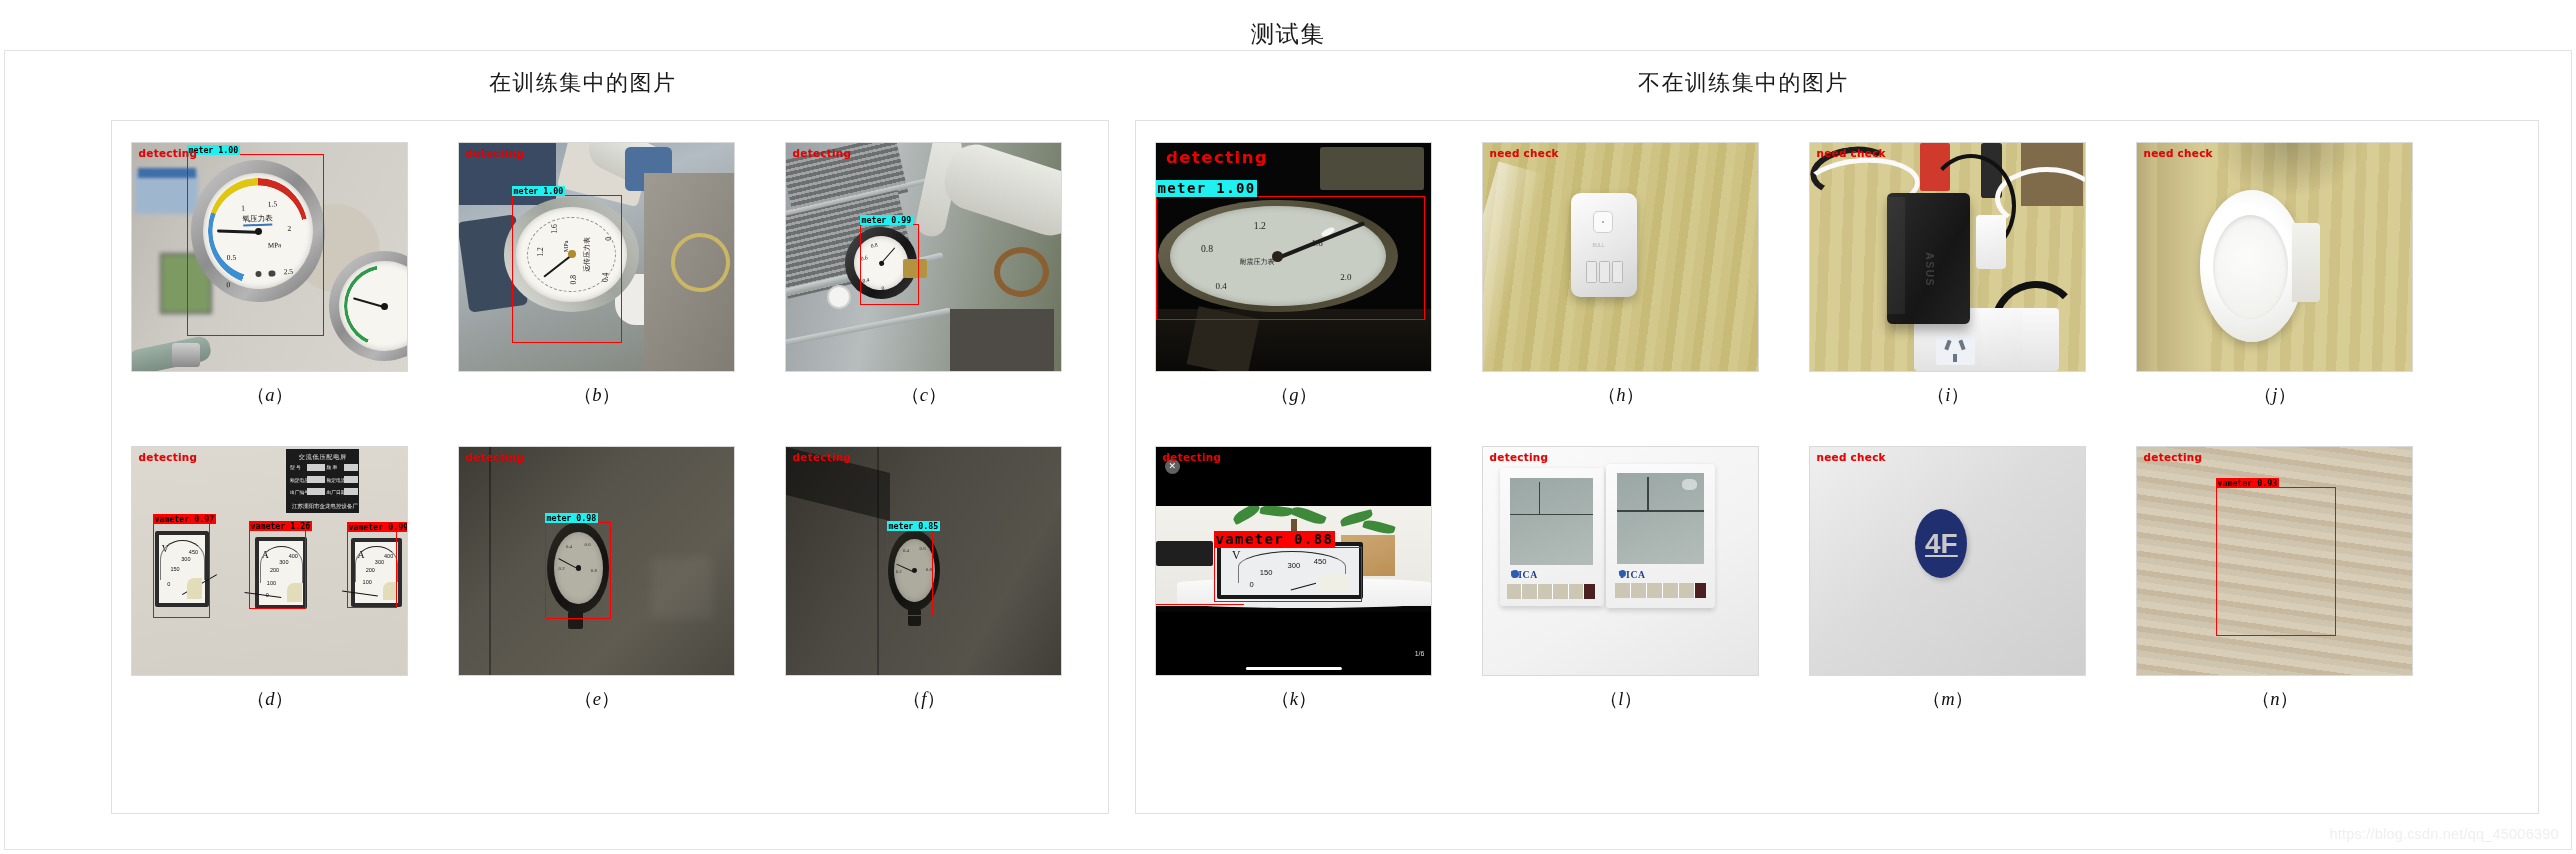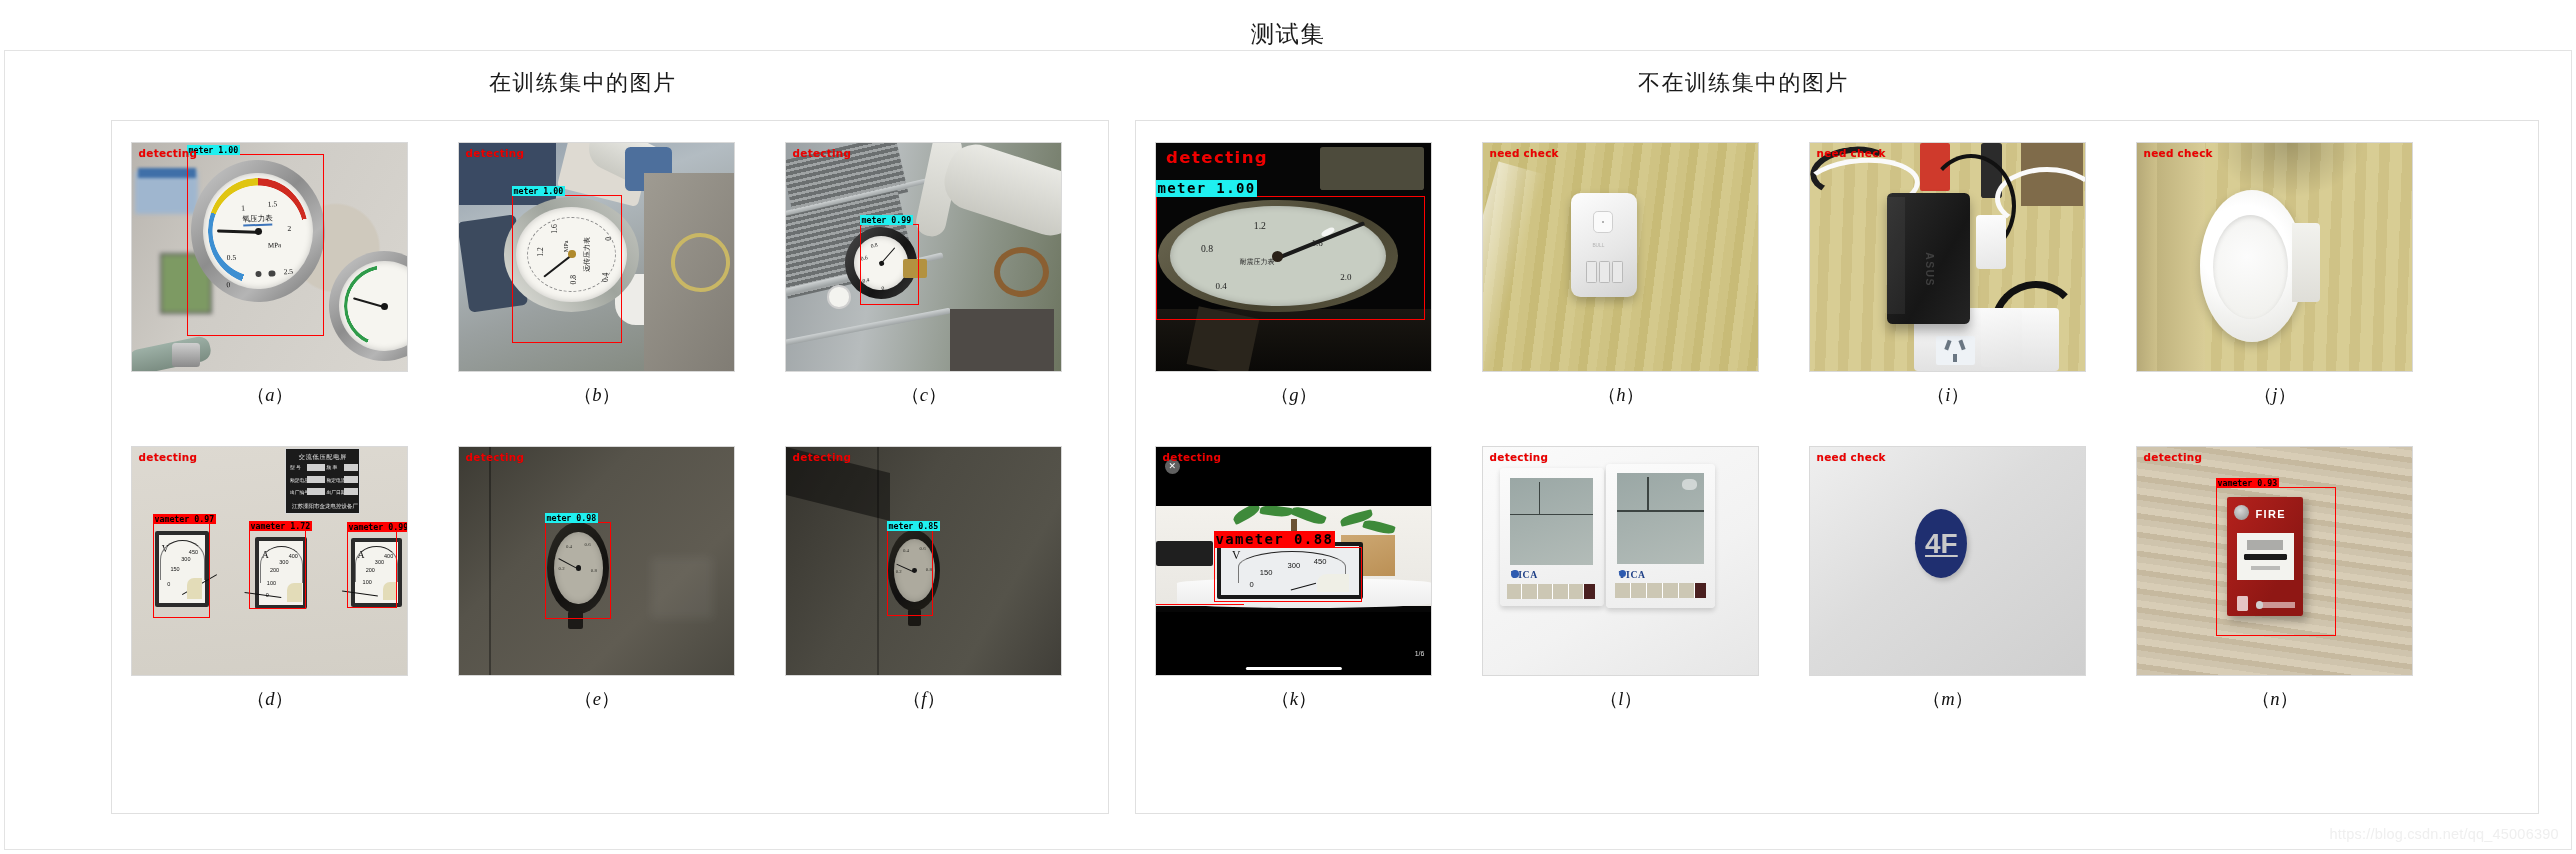--- a/index.html
+++ b/index.html
@@ -464,21 +464,21 @@
                 <div class="num" style="left:22%;top:60%;">100</div>
                 <div class="pn" style="transform:rotate(-82deg);"></div>
                 <div style="position:absolute;right:5.5px;bottom:7px;width:14px;height:18px;background:#e3dcb8;border-radius:7px 0 0 0;"></div>
               </div>
             </div>
             <div class="status-text">detecting</div>
             <div class="bbox" style="left:21px;top:76px;width:57px;height:95px;">
               <span class="bbox-label red">vameter 0.97</span>
             </div>
             <div class="bbox" style="left:117px;top:83px;width:57px;height:79px;">
-              <span class="bbox-label red">vameter 1.72</span>
+              <span class="bbox-label red">vameter 1.26</span>
             </div>
             <div class="bbox" style="left:215px;top:84px;width:50px;height:77px;">
               <span class="bbox-label red">vameter 0.99</span>
             </div>
           </div>
           <div class="caption"><span class="paren">（</span><span>d</span><span class="paren">）</span></div>
         </div>
 
         <div class="cell">
           <div class="photo">
@@ -734,32 +734,20 @@
             </div>
             <div class="status-text">need check</div>
           </div>
           <div class="caption"><span class="paren">（</span><span>m</span><span class="paren">）</span></div>
         </div>
 
         <div class="cell">
           <div class="photo">
             <div class="photo-inner">
               <div class="bg-marble"></div>
-              <div class="firebox" style="left:90px;top:50px;width:76px;height:119px;">
-                <div class="fire-knob" style="left:7px;top:8.3px;width:15px;height:15px;"></div>
-                <div class="fire-txt" style="left:28px;top:11px;font-size:11px;">FIRE</div>
-                <div class="fire-white" style="left:9.7px;top:36px;width:57px;height:47px;">
-                  <div style="position:absolute;left:7px;top:21px;width:43px;height:5.5px;background:#1a1a1a;border-radius:1.4px;"></div>
-                  <div style="position:absolute;left:9.7px;top:7px;width:36px;height:9.7px;background:rgba(40,40,40,.35);"></div>
-                  <div style="position:absolute;left:14px;top:33px;width:29px;height:4.1px;background:rgba(60,60,60,.3);"></div>
-                </div>
-                <div style="position:absolute;left:9.7px;bottom:5.5px;width:11px;height:15px;background:rgba(255,255,255,.75);border-radius:1.4px;"></div>
-                <div style="position:absolute;right:8.3px;bottom:8.3px;width:37px;height:5.5px;background:rgba(255,255,255,.55);"></div>
-                <div style="position:absolute;right:40px;bottom:7px;width:7.6px;height:7.6px;border-radius:50%;background:#cfcfcf;"></div>
-              </div>
             </div>
             <div class="status-text">detecting</div>
             <div class="bbox" style="left:79px;top:40px;width:120px;height:149px;">
               <span class="bbox-label red">vameter 0.93</span>
             </div>
           </div>
           <div class="caption"><span class="paren">（</span><span>n</span><span class="paren">）</span></div>
         </div>
       </div>
 

